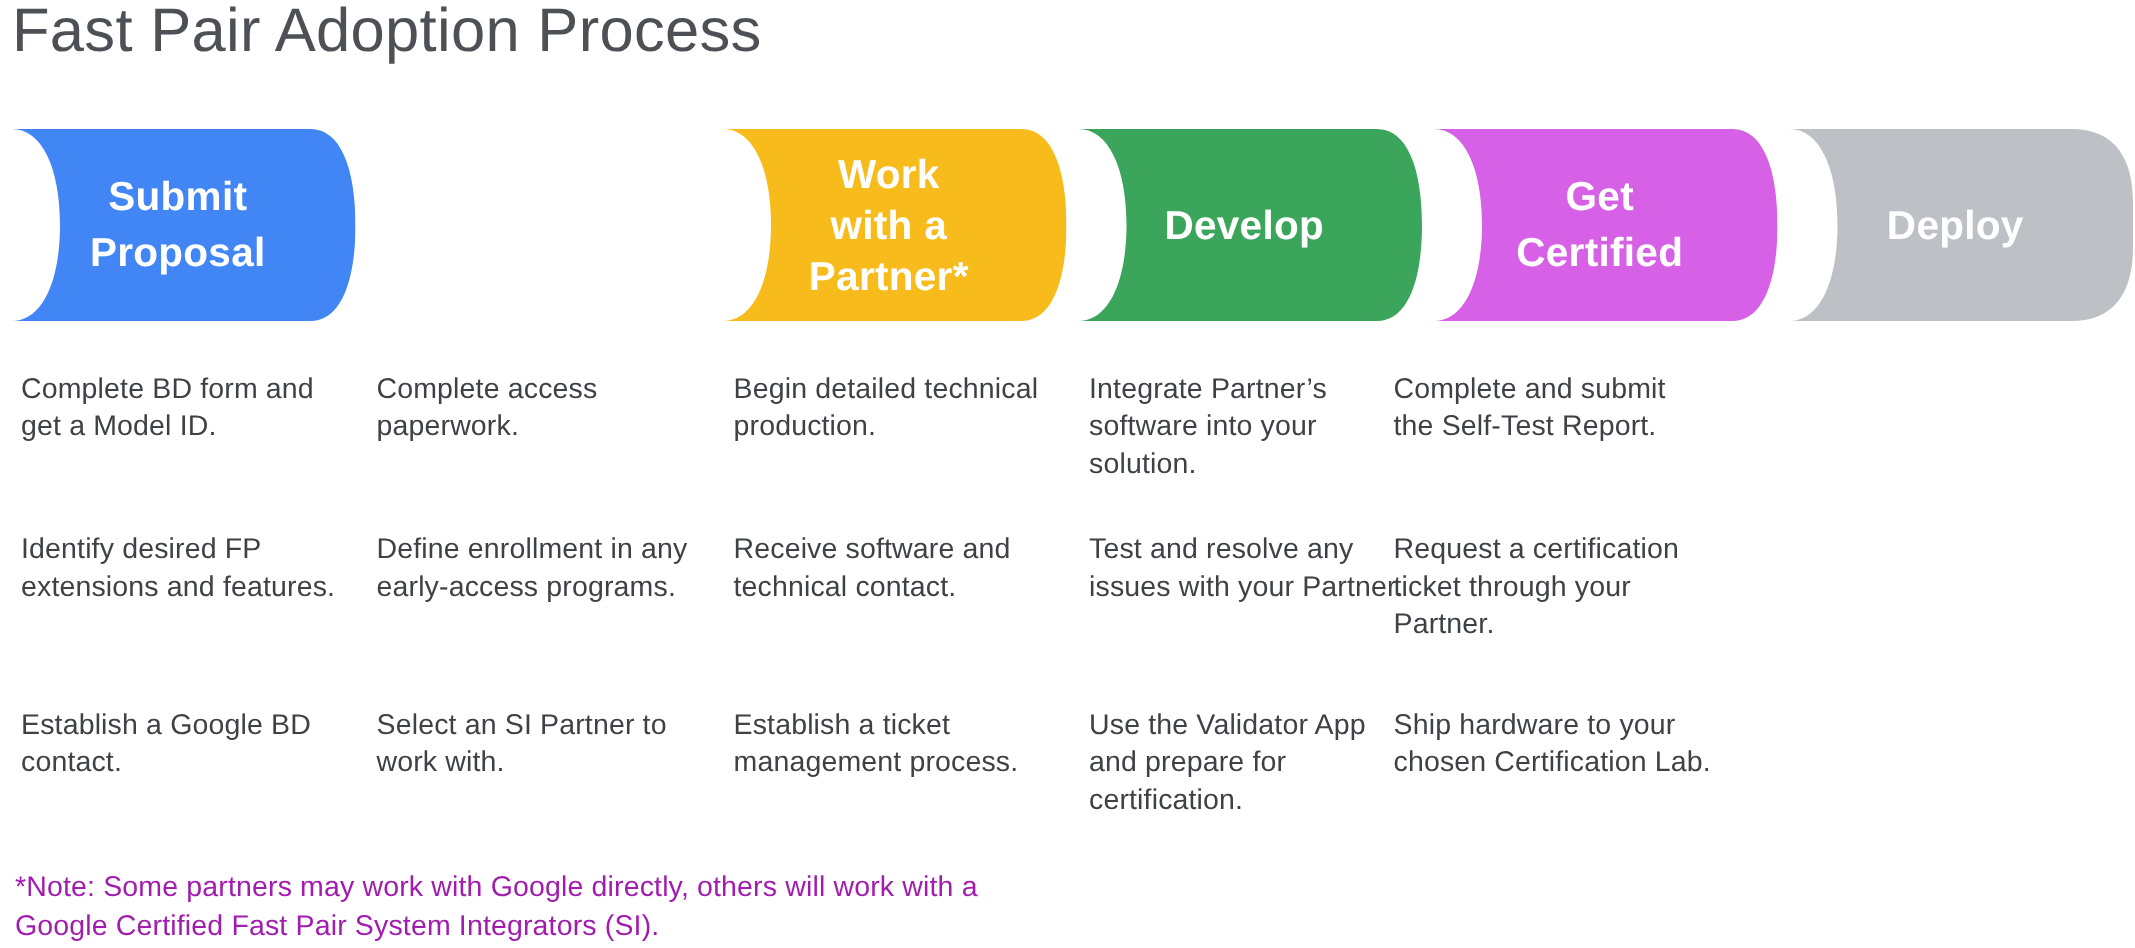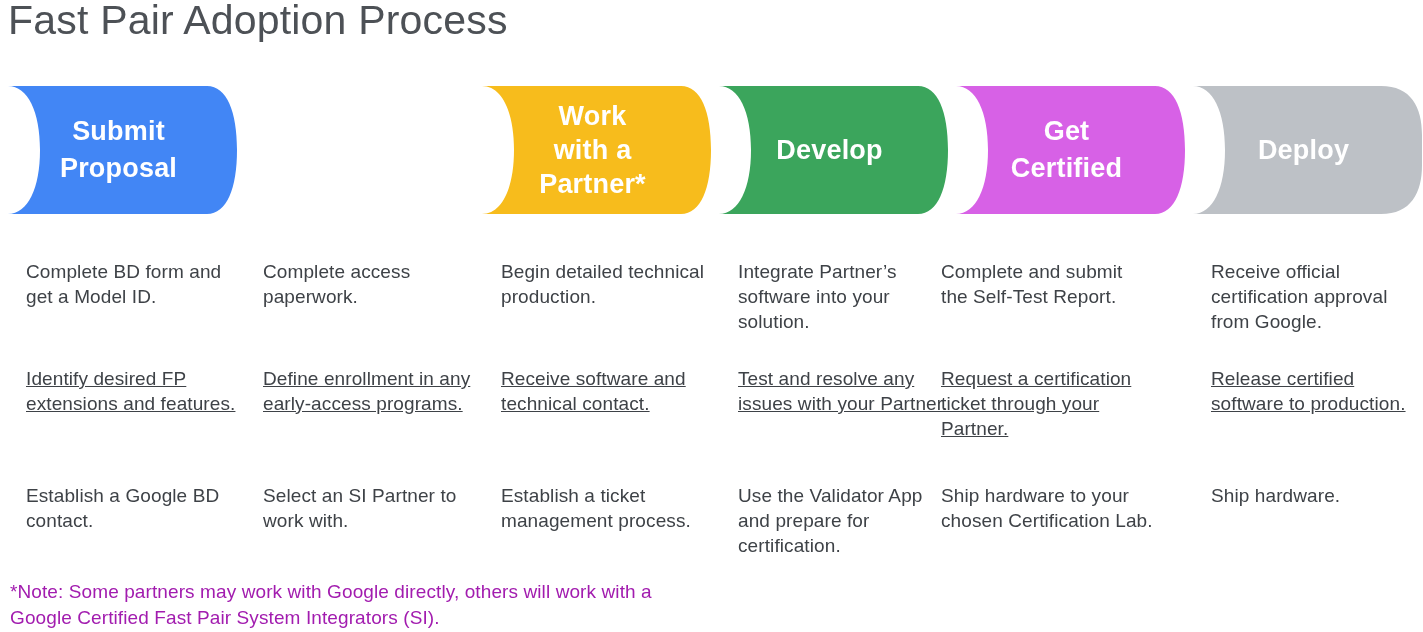--- a/index.html
+++ b/index.html
@@ -45,29 +45,29 @@
     letter-spacing: 0.2px;
   }
   .col {
     position: absolute;
     top: 0;
     width: 212px;
     height: 632px;
   }
   .task {
     position: absolute;
-    margin: 16px;
+    margin: 4px;
     width: 212px;
     font-size: 19px;
     line-height: 25px;
     color: #3e4247;
     letter-spacing: 0.1px;
   }
   .row1 { top: 243px; }
-  .row2 { top: 350px; text-decoration: underline; }
+  .row2 { top: 350px; }
   .row3 { top: 467px; }
   .footnote {
     position: absolute;
     left: 10px;
     top: 579px;
     width: 706px;
     margin: 0;
     font-size: 19px;
     line-height: 26px;
     color: #a21caf;
@@ -144,21 +144,16 @@
     <p class="task row2">Test and resolve any issues with your Partner.</p>
     <p class="task row3">Use the Validator App and prepare for certification.</p>
   </div>
 
   <div class="col" style="left:925px">
     <p class="task row1">Complete and submit the Self-Test Report.</p>
     <p class="task row2">Request a certification ticket through your Partner.</p>
     <p class="task row3">Ship hardware to your chosen Certification Lab.</p>
   </div>
 
-  <div class="col" style="left:1195px">
-    <p class="task row1" style="width:200px">Receive official certification approval from Google.</p>
-    <p class="task row2" style="width:200px">Release certified software to production.</p>
-    <p class="task row3" style="width:200px">Ship hardware.</p>
-  </div>
 
   <p class="footnote">*Note: Some partners may work with Google directly, others will work with a Google Certified Fast Pair System Integrators (SI).</p>
 
 </div>
 
 </body></html>

